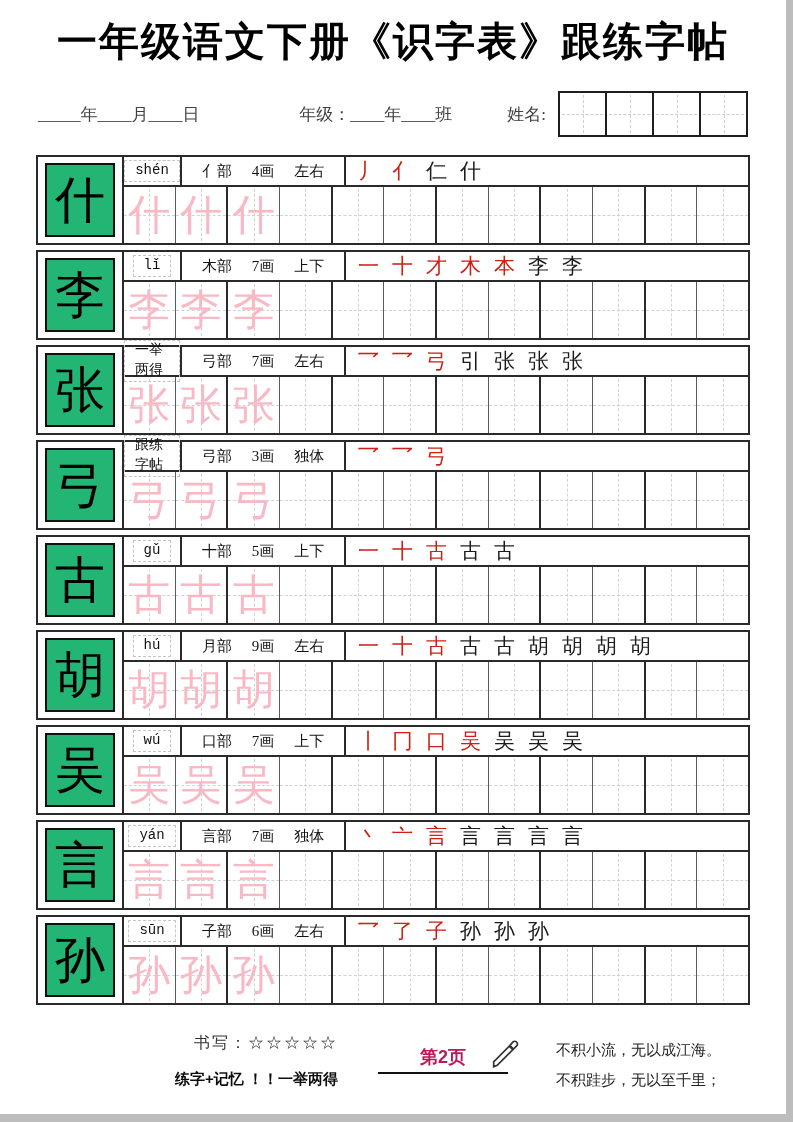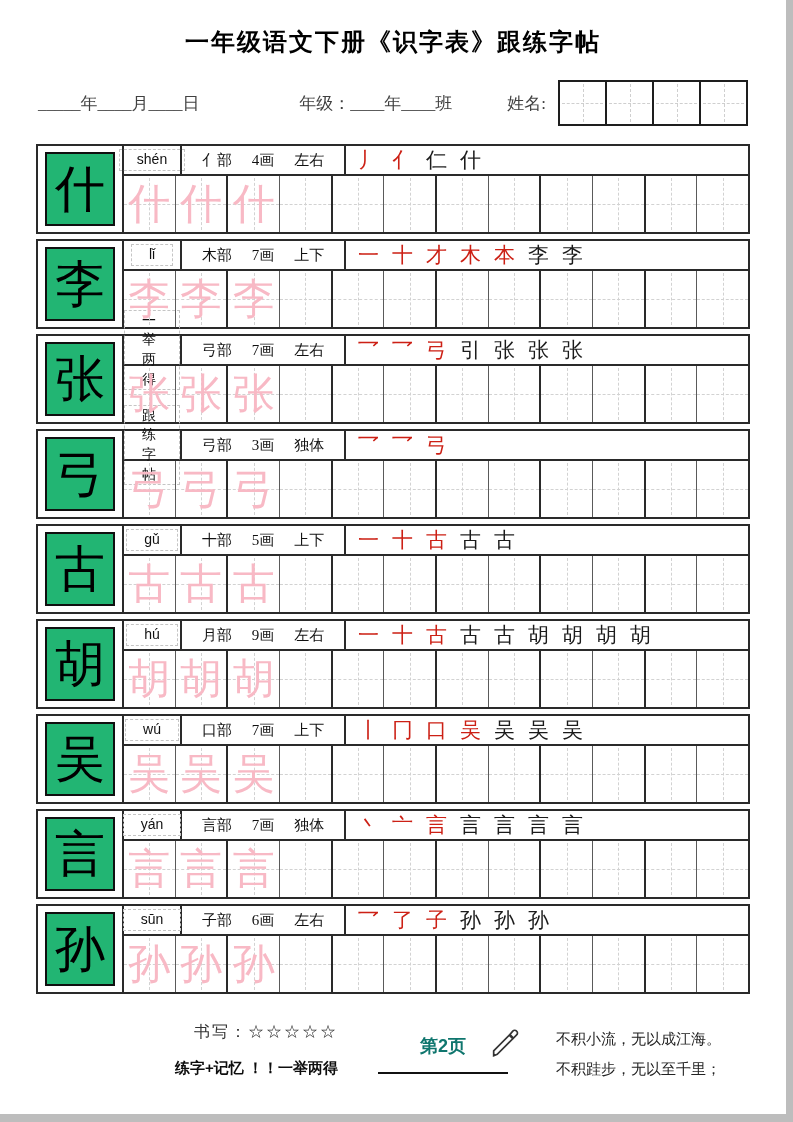--- a/index.html
+++ b/index.html
@@ -1,57 +1,57 @@
 <!DOCTYPE html>
 <html><head>
 <meta charset="utf-8">
 <style>
   html,body{margin:0;padding:0;}
   body{background:#bdbdbd;font-family:"Liberation Sans",sans-serif;}
   .page{position:relative;width:786px;height:1114px;background:#ffffff;overflow:hidden;}
 
-  .title{text-align:center;font-size:24px;font-weight:800;letter-spacing:2px;color:#000;padding-top:26px;font-family:"Liberation Sans",sans-serif;}
+  .title{text-align:center;font-size:40px;font-weight:800;letter-spacing:2px;color:#000;padding-top:14px;font-family:"Liberation Sans",sans-serif;}
 
   .header{display:flex;align-items:center;margin:20px 38px 0 38px;height:50px;font-size:17px;color:#404040;font-family:"Liberation Serif",serif;}
   .date-part{width:235px;}
   .grade-part{margin-left:55px;white-space:nowrap;}
   .name-grid{display:flex;margin-left:12px;border:2px solid #1e1e1e;background:#fff;}
   .ng-cell{width:45px;height:42px;position:relative;border-right:2px solid #1e1e1e;}
   .ng-cell:last-child{border-right:none;}
 
   .dcross::before{content:"";position:absolute;left:50%;top:2px;bottom:2px;border-left:1px dashed #cfcfcf;}
   .dcross::after{content:"";position:absolute;top:50%;left:2px;right:2px;border-top:1px dashed #cfcfcf;}
 
   .rows{margin:16px 36px 0 36px;}
   .row-block{display:flex;border:2px solid #2a2a2a;height:90px;margin-bottom:5px;background:#fff;box-sizing:border-box;}
   .char-col{width:86px;border-right:2px solid #2a2a2a;display:flex;align-items:center;justify-content:center;box-sizing:border-box;}
   .char-box{width:66px;height:70px;border:2px solid #101010;display:flex;align-items:center;justify-content:center;}
   .char{font-family:"Liberation Serif",serif;font-size:50px;line-height:1;color:#000;}
   .row-main{flex:1;display:flex;flex-direction:column;min-width:0;}
   .info-band{height:28px;display:flex;align-items:stretch;border-bottom:2px solid #2a2a2a;}
   .pinyin-cell{width:58px;border-right:2px solid #2a2a2a;display:flex;align-items:center;justify-content:center;box-sizing:border-box;}
-  .pinyin{font-size:14px;color:#111;border:1px dashed #c5c5c5;padding:0 17px;line-height:1.4;}
+  .pinyin{font-size:14px;color:#111;border:1px dashed #c5c5c5;padding:0 10px;line-height:1.4;font-family:Liberation Mono, monospace;}
   .radical-cell{width:164px;border-right:2px solid #2a2a2a;display:flex;align-items:center;justify-content:space-evenly;font-family:"Liberation Serif",serif;font-size:15px;color:#111;box-sizing:border-box;}
   .steps-band{flex:1;display:flex;align-items:center;gap:13px;padding-left:12px;font-family:"Liberation Serif",serif;font-size:21px;overflow:hidden;}
   .step.red{color:#cc2015;}
   .step.blk{color:#1b1b1b;}
   .practice-band{flex:1;display:flex;}
   .cell{flex:1;position:relative;border-right:1px solid #5a5a5a;}
   .cell:nth-child(2n){border-right:2px solid #2a2a2a;}
   .cell:last-child{border-right:none;}
   .cell::before{content:"";position:absolute;left:50%;top:2px;bottom:2px;border-left:1px dashed #d2d2d2;}
   .cell::after{content:"";position:absolute;top:50%;left:0;right:0;border-top:1px dashed #d2d2d2;}
   .trace{position:absolute;left:0;top:0;right:0;bottom:0;display:flex;align-items:center;justify-content:center;font-family:"Liberation Serif",serif;font-size:42px;color:#f8b9c5;z-index:2;}
 
   .footer{display:flex;align-items:flex-start;margin:28px 38px 0 38px;}
   .f-left{width:300px;text-align:right;}
   .f-stars{font-size:16px;color:#333;font-family:"Liberation Serif",serif;letter-spacing:2px;}
   .f-slogan{margin-top:16px;font-size:15px;font-weight:700;color:#0d0d0d;}
   .f-center{margin-left:40px;margin-top:12px;position:relative;width:130px;}
-  .pageno{display:block;text-align:center;font-size:18px;font-weight:700;color:#0f766e;padding-bottom:14px;border-bottom:2px solid #111;}
+  .pageno{display:block;text-align:center;font-size:18px;font-weight:700;color:#be185d;padding-bottom:3px;border-bottom:2px solid #111;}
   .pen{position:absolute;right:-14px;top:-8px;}
   .f-right{margin-left:48px;margin-top:2px;font-family:"Liberation Serif",serif;font-size:15px;color:#222;line-height:2.0;}
 </style>
 </head>
 <body>
 
 <div class="page">
 
   <div class="title">一年级语文下册《识字表》跟练字帖</div>
 

